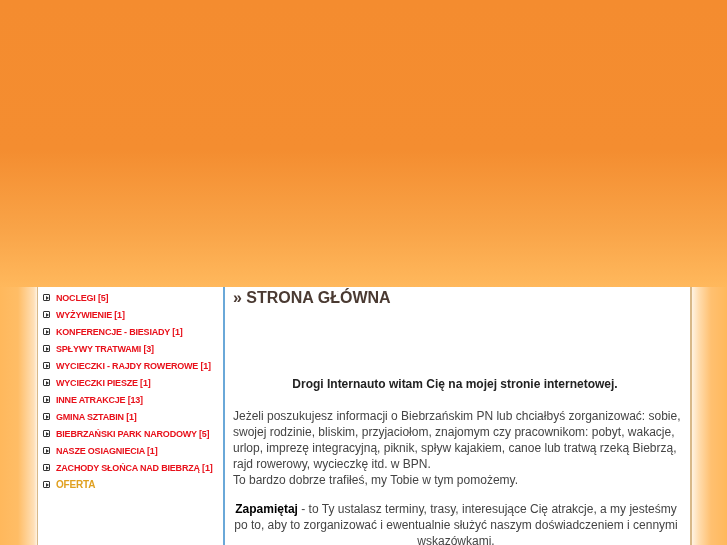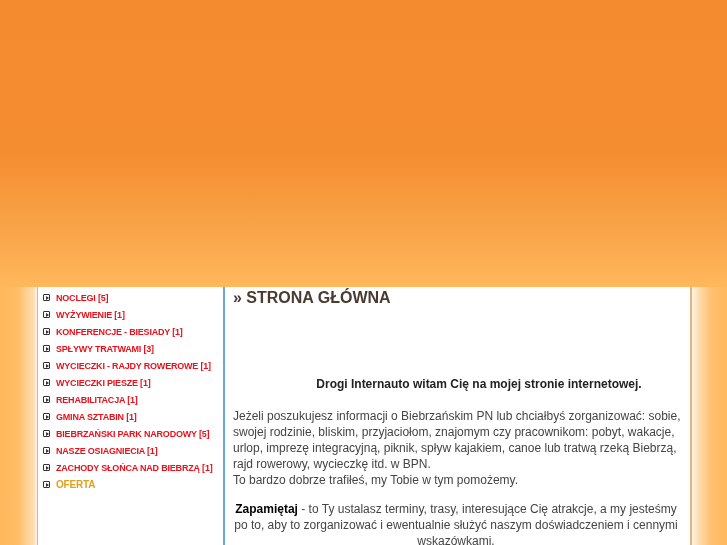--- a/index.html
+++ b/index.html
@@ -44,21 +44,21 @@
   }
   .main {
     position:absolute; left:187px; top:0; width:465px; height:100%;
     color:#333;
   }
   .page-title {
     position:absolute; left:8px; top:2px; font-size:16px; font-weight:bold; color:#4a3a32;
   }
   .welcome {
     position:absolute; left:0; top:90px; width:460px; text-align:center;
-    font-size:12px; font-weight:bold; color:#222;margin-left:24px;
+    font-size:12px; font-weight:bold; color:#222;
   }
   .para {
     position:absolute; left:8px; top:121px; width:448px; text-align:left;
     font-size:12px; line-height:16px; color:#444;
   }
   .para2 {
     position:absolute; left:5px; top:214px; width:452px; text-align:center;
     font-size:12px; line-height:16px; color:#444;
   }
   .para2 b { color:#000000; }
@@ -92,21 +92,21 @@
       <li>
           <span class="ico"></span>
           <span>WYCIECZKI - RAJDY ROWEROWE [1]</span>
         </li>
       <li>
           <span class="ico"></span>
           <span>WYCIECZKI PIESZE [1]</span>
         </li>
       <li>
           <span class="ico"></span>
-          <span>REHABILITACJA [1]</span>
+          <span>INNE ATRAKCJE [13]</span>
         </li>
       <li>
           <span class="ico"></span>
           <span>GMINA SZTABIN [1]</span>
         </li>
       <li>
           <span class="ico"></span>
           <span>BIEBRZAŃSKI PARK NARODOWY [5]</span>
         </li>
       <li>

